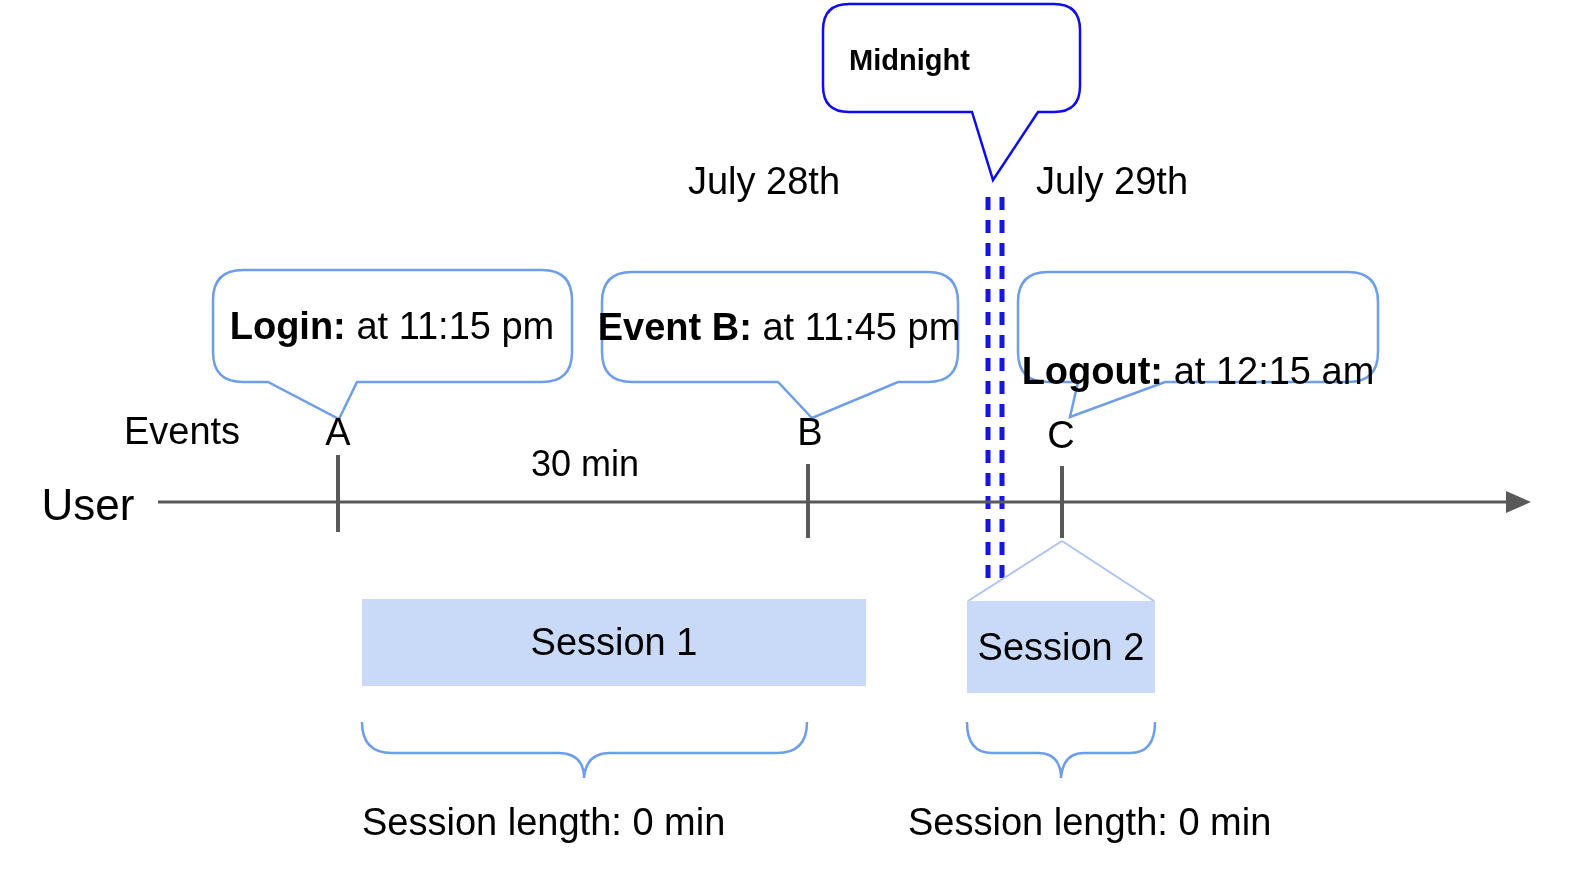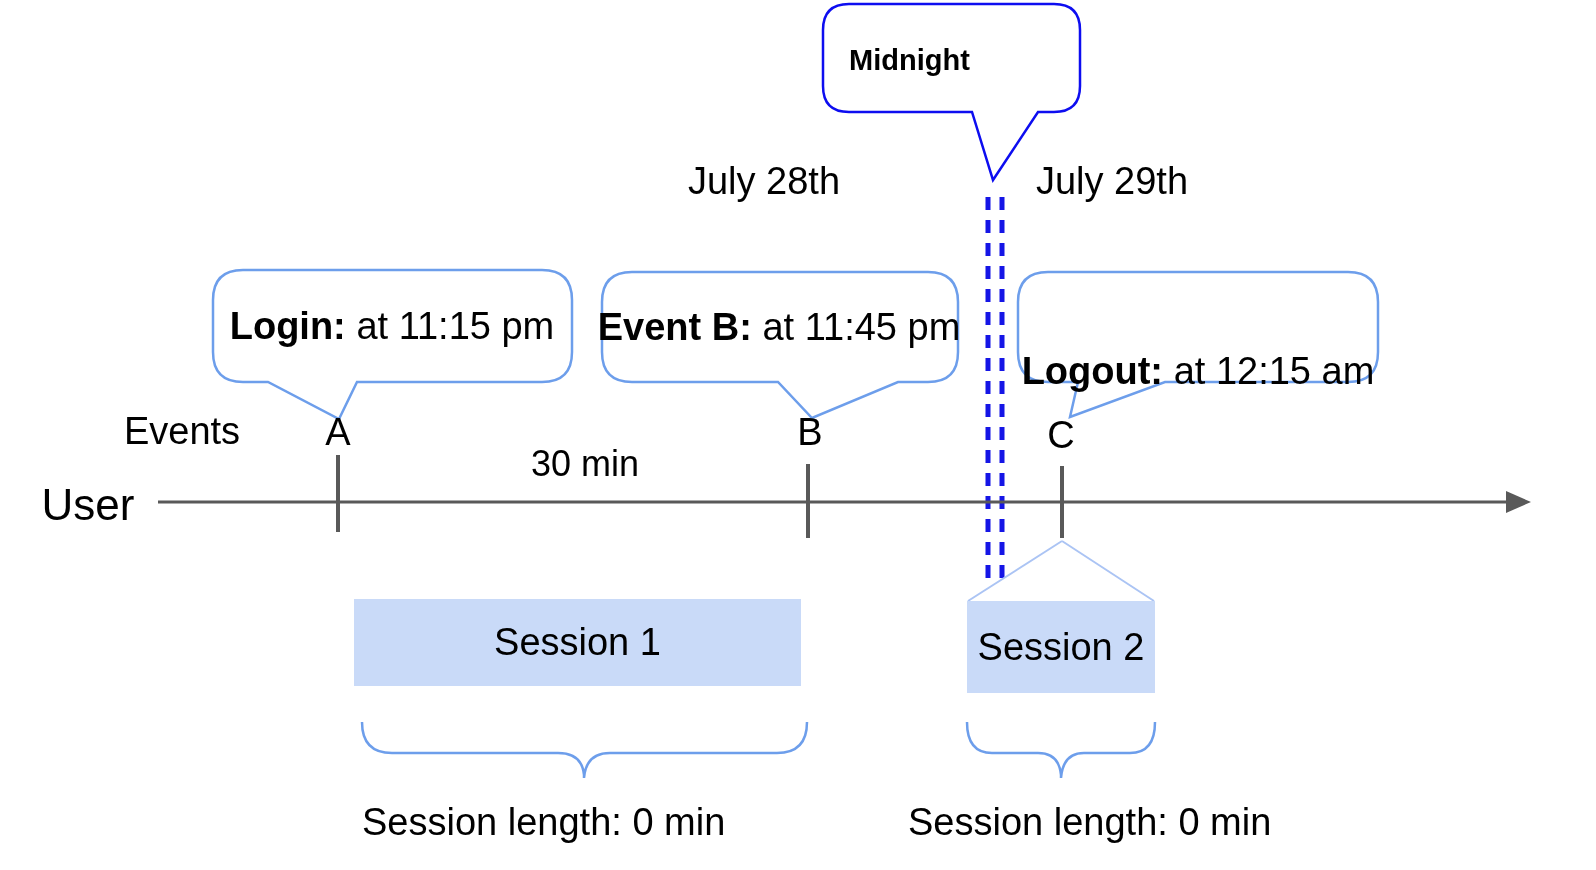--- a/index.html
+++ b/index.html
@@ -41,21 +41,21 @@
 
     <path d="M 849 4 H 1054 Q 1080 4 1080 30 V 86 Q 1080 112 1054 112 H 1038 L 993 180 L 972 112 H 849 Q 823 112 823 86 V 30 Q 823 4 849 4 Z" fill="#ffffff" stroke="#0d0df0" stroke-width="2.5"></path>
 
     <path d="M 243 270 H 542 Q 572 270 572 300 V 352 Q 572 382 542 382 H 357 L 339 419 L 268 382 H 243 Q 213 382 213 352 V 300 Q 213 270 243 270 Z" fill="#ffffff" stroke="#6d9eeb" stroke-width="2.5"></path>
 
     <path d="M 632 272 H 928 Q 958 272 958 302 V 352 Q 958 382 928 382 H 898 L 812 418 L 778 382 H 632 Q 602 382 602 352 V 302 Q 602 272 632 272 Z" fill="#ffffff" stroke="#6d9eeb" stroke-width="2.5"></path>
 
     <path d="M 1048 272 H 1348 Q 1378 272 1378 302 V 352 Q 1378 382 1348 382 H 1165 L 1070 417 L 1078 382 H 1048 Q 1018 382 1018 352 V 302 Q 1018 272 1048 272 Z" fill="#ffffff" stroke="#6d9eeb" stroke-width="2.5"></path>
   </svg>
 
-  <div class="session-box" style="left:354px;top:599px;width:447px;height:87px;">
+  <div class="session-box" style="left:362px;top:599px;width:504px;height:87px;">
     <span class="f30">Session 1</span>
   </div>
   <div class="session-box" style="left:967px;top:601px;width:188px;height:92px;">
     <span class="f30">Session 2</span>
   </div>
 
   <div class="lbl leftal bold" style="left:849px;top:60px;font-size:29px;">Midnight</div>
 
   <div class="lbl f30" style="left:764px;top:181px;">July 28th</div>
   <div class="lbl f30" style="left:1112px;top:181px;">July 29th</div>

